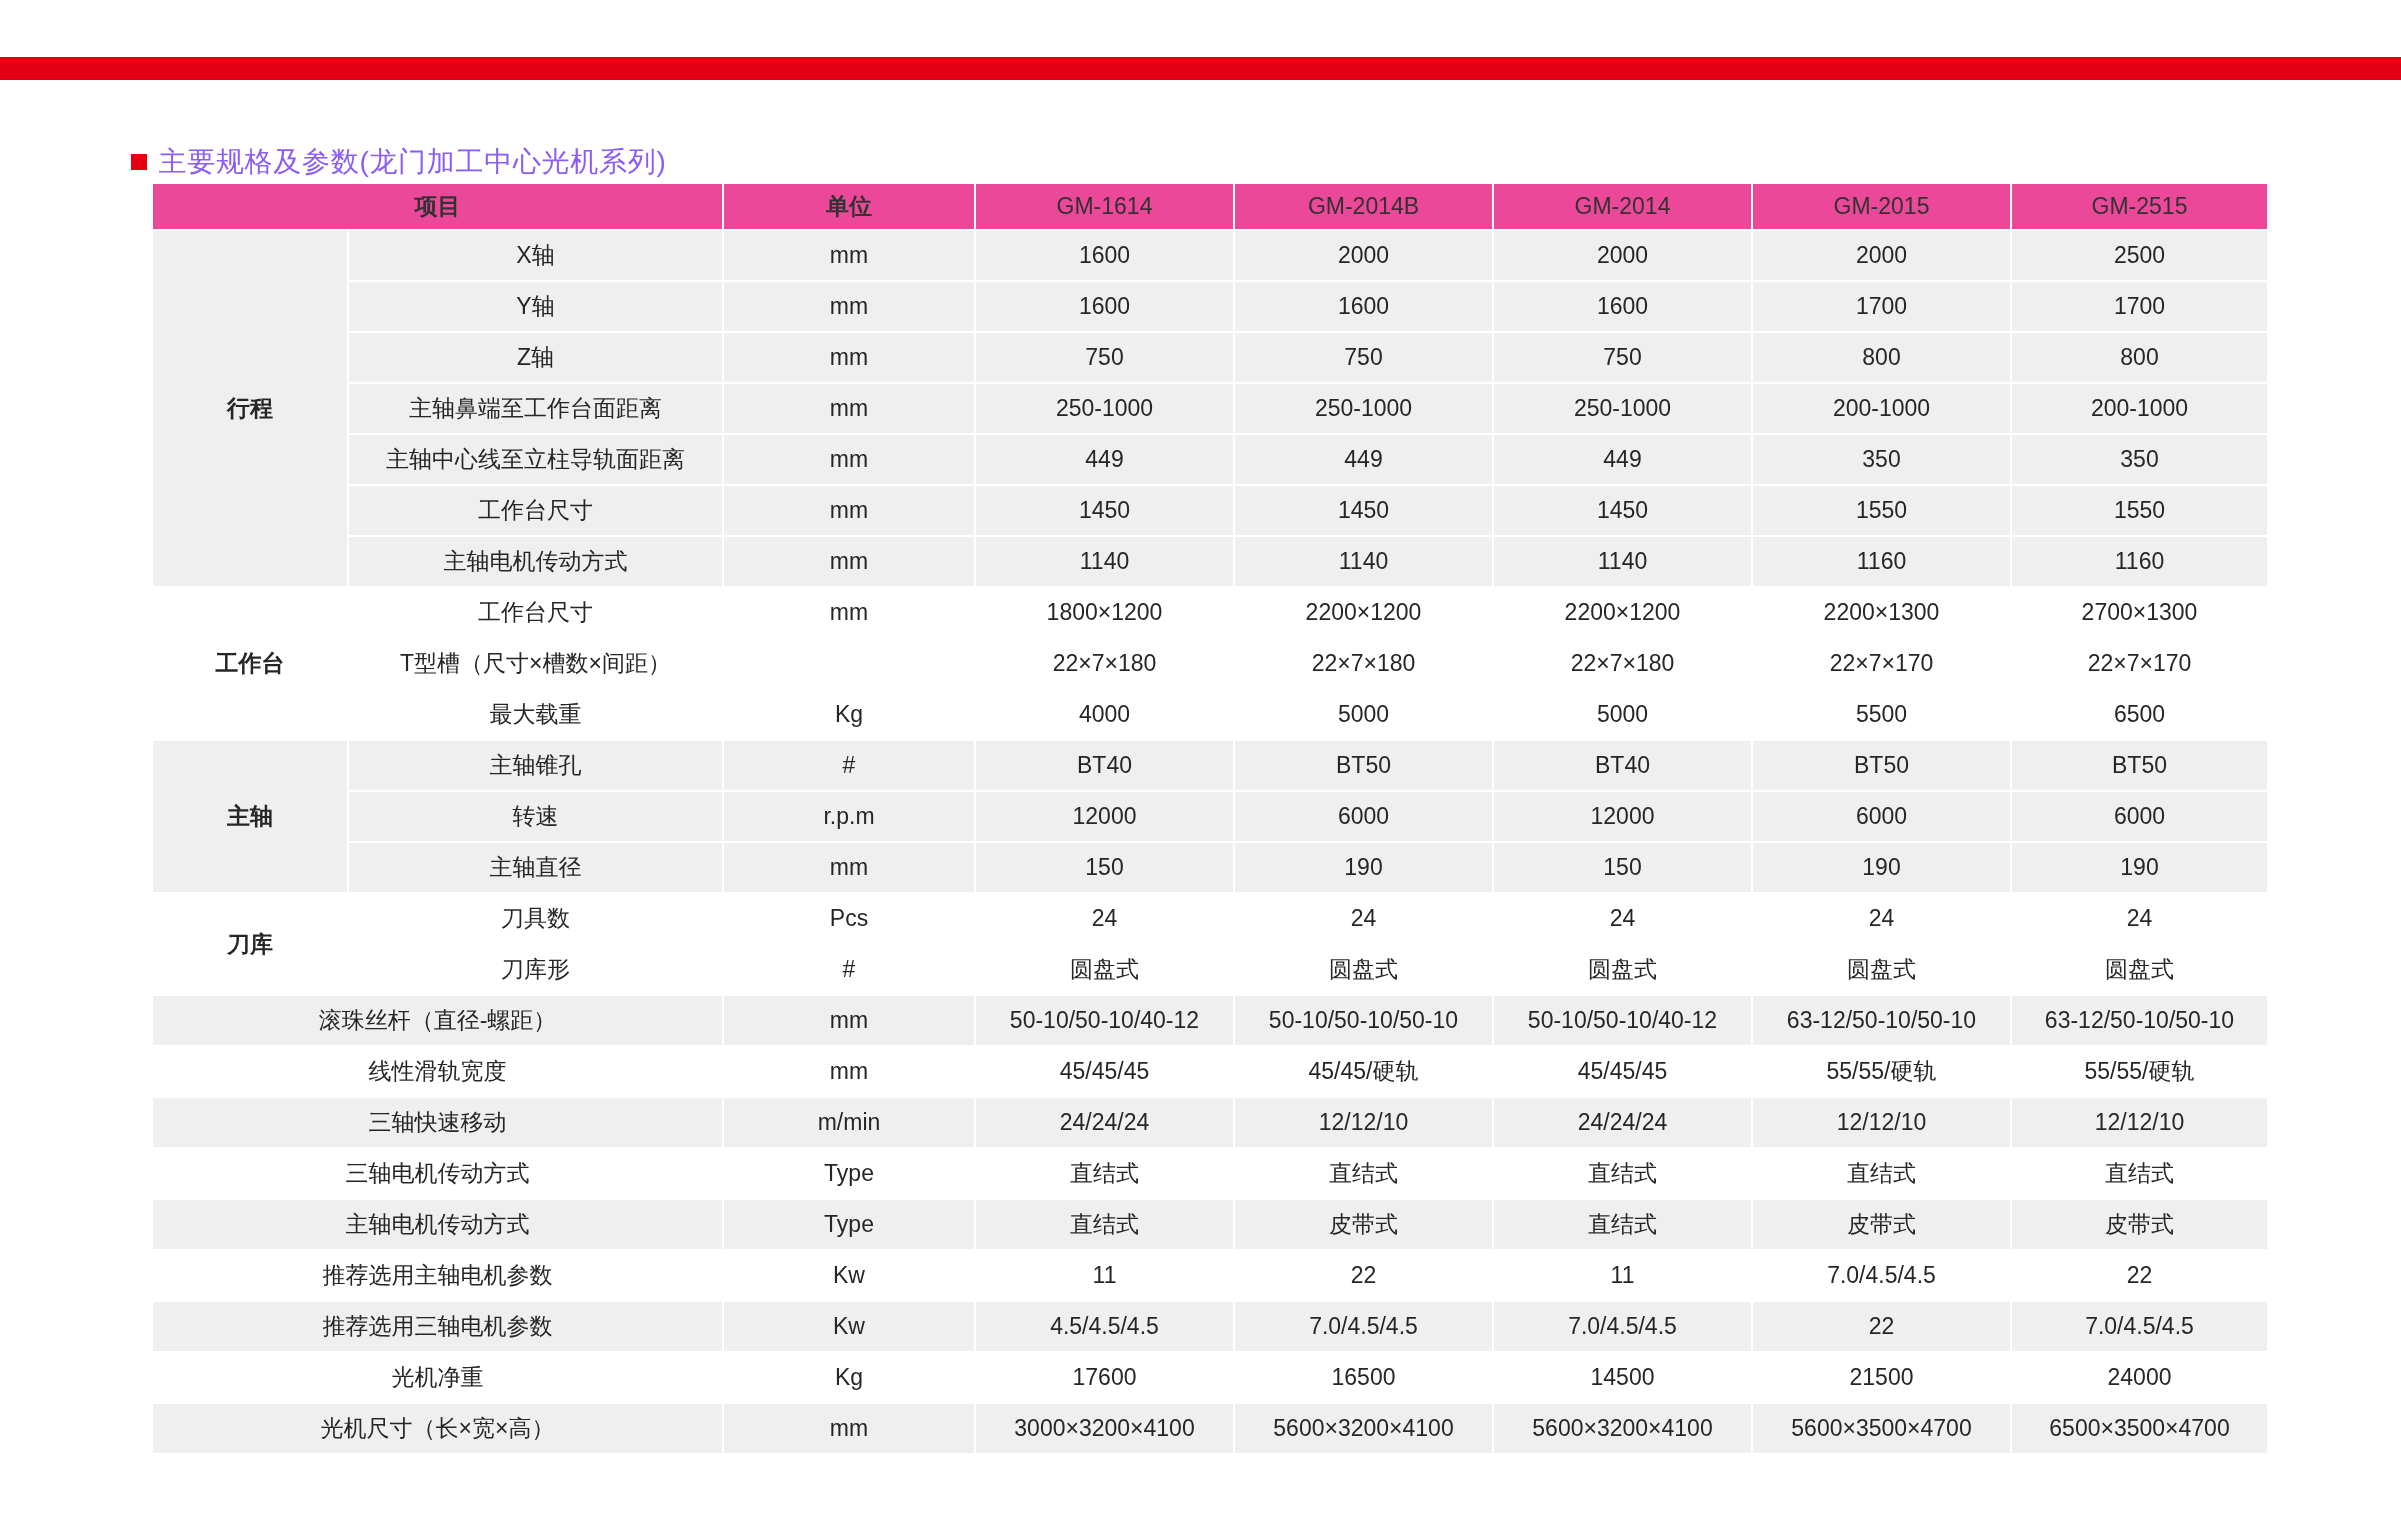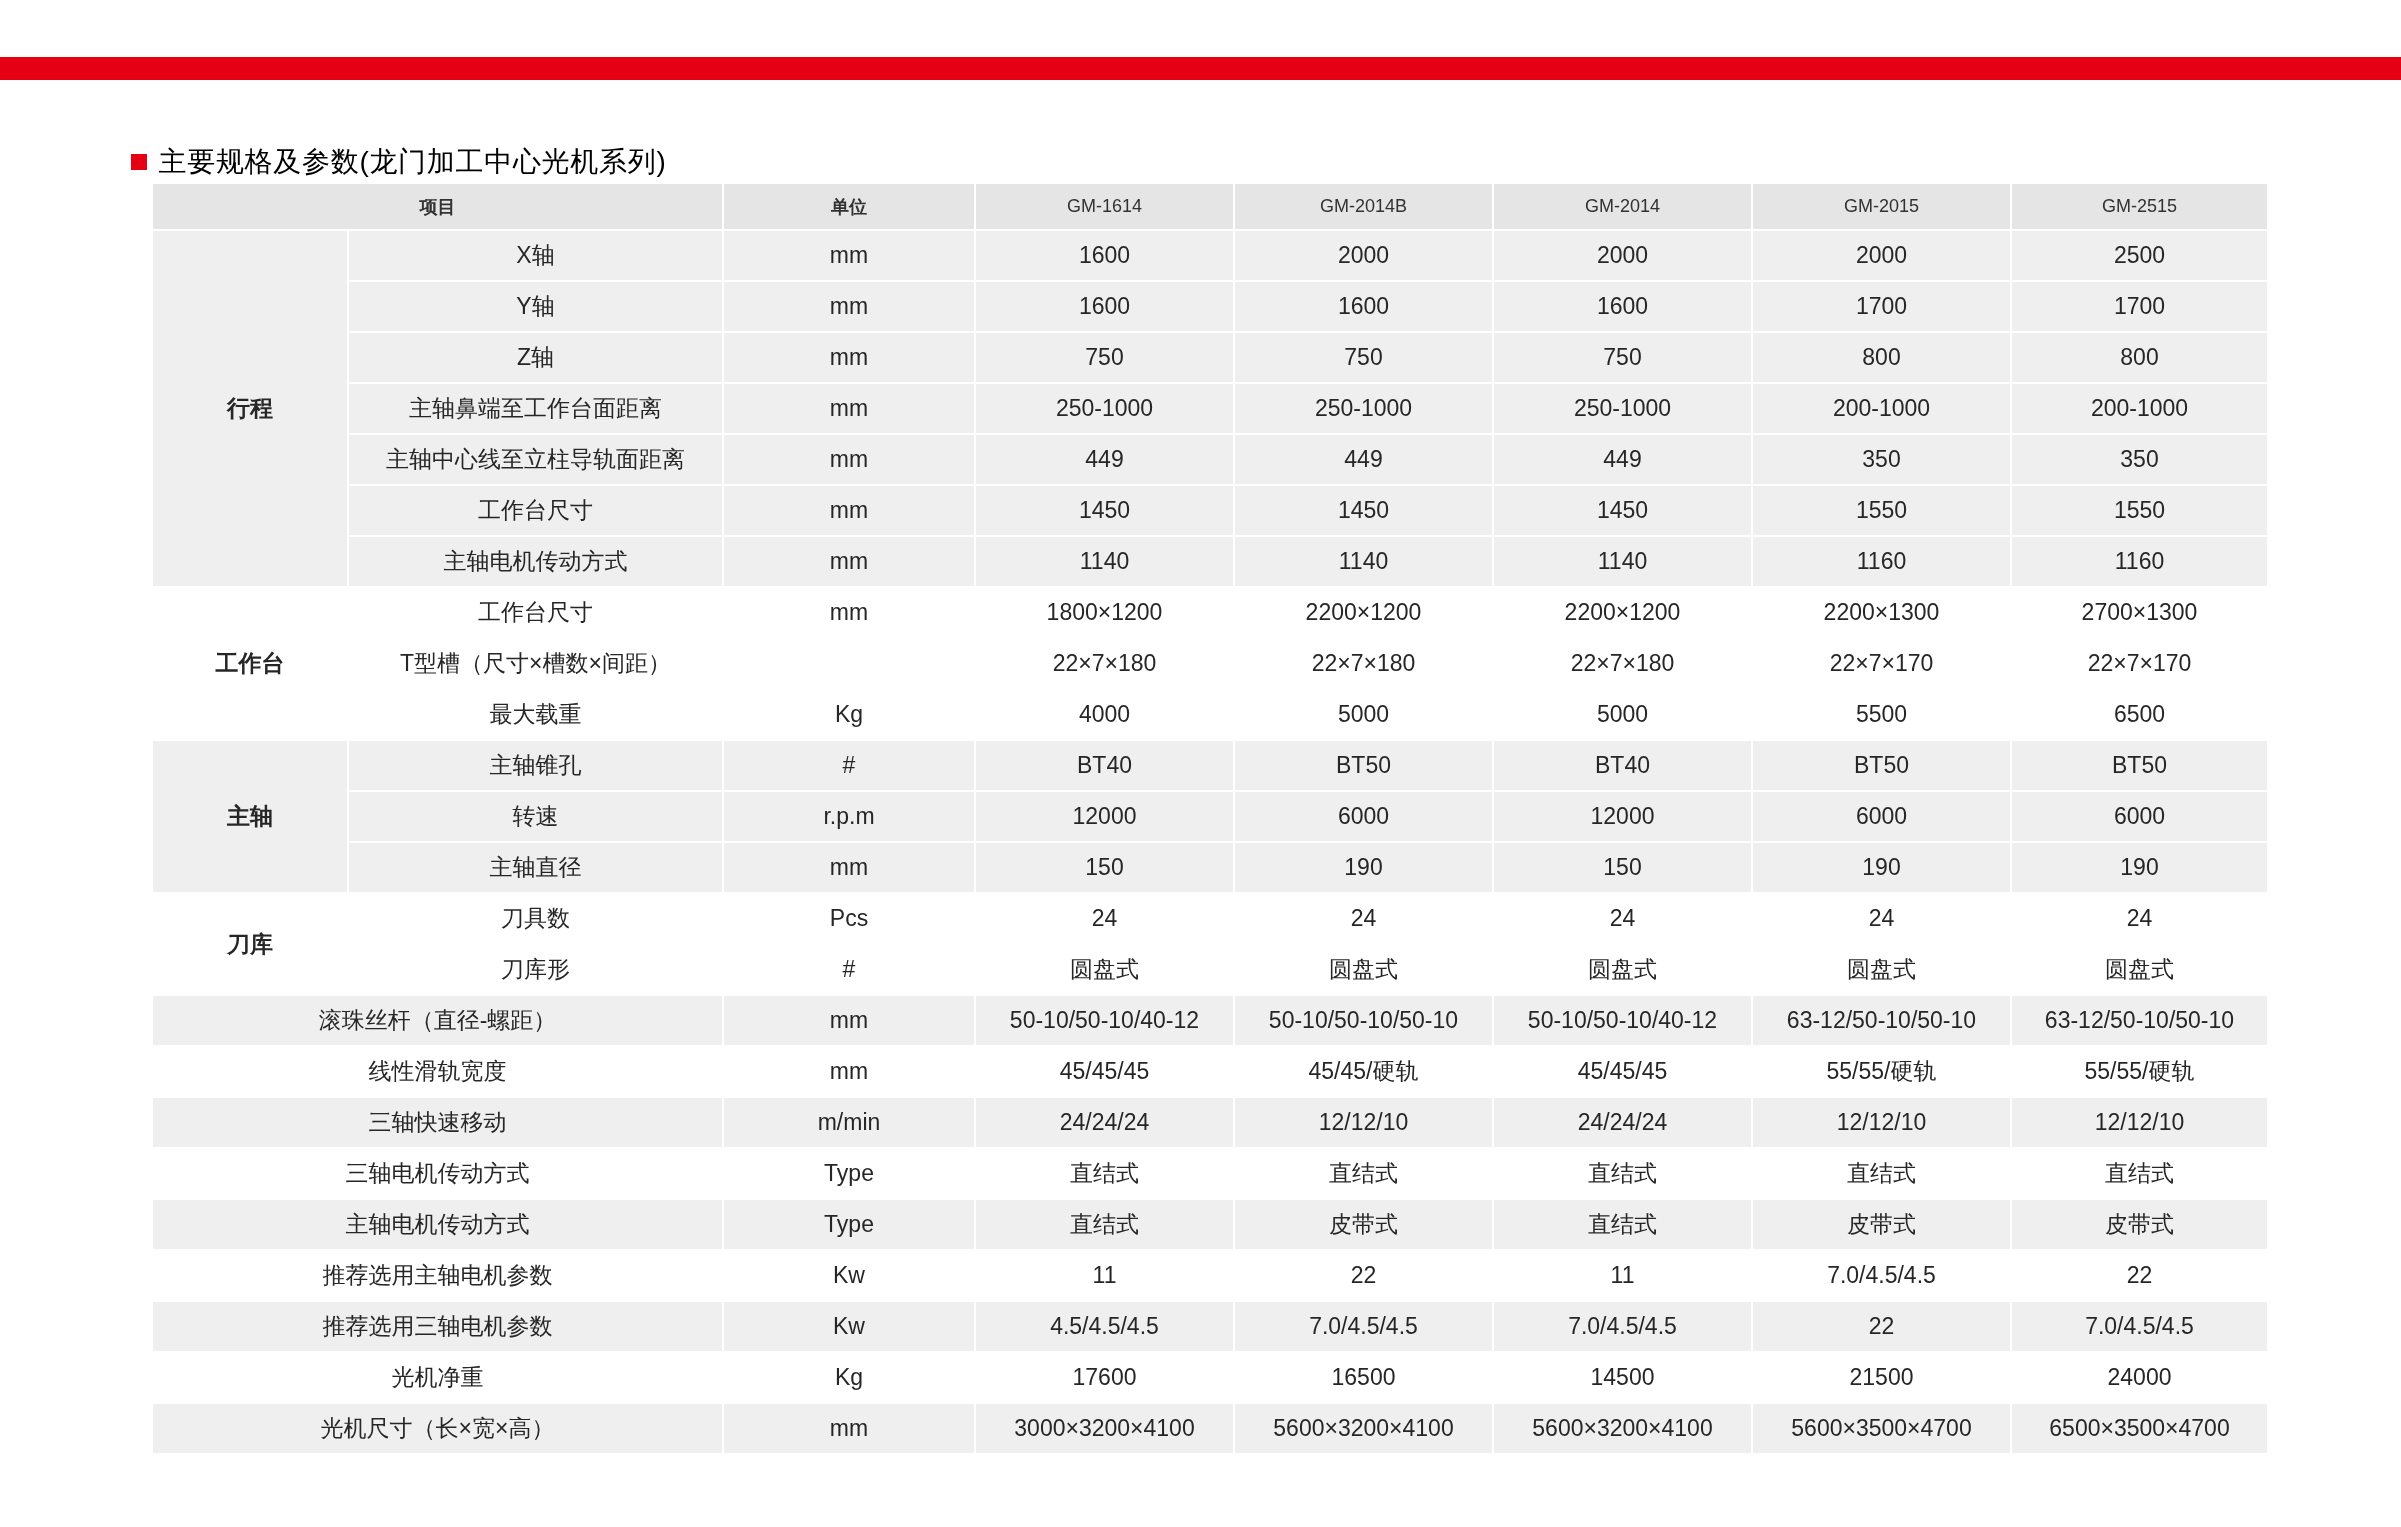--- a/index.html
+++ b/index.html
@@ -20,42 +20,42 @@
     display: flex; align-items: center;
   }
   .title-bullet {
     width: 16.2px; height: 16.2px;
     background: #e60014;
     margin-right: 11.3px;
     flex: 0 0 auto;
   }
   .title-text {
     font-size: 28px;
-    color: #000000;
+    color: #8b5cf6;
     letter-spacing: 0.7px;
     white-space: nowrap;
   }
   table.spec {
     position: absolute; left: 151px; top: 182px;
     width: 2114px;
     border-collapse: collapse;
     table-layout: fixed;
   }
   .spec th, .spec td {
     border: 2.1px solid #ffffff;
     text-align: center;
     vertical-align: middle;
     padding: 0;
     overflow: hidden;
     white-space: nowrap;
   }
   .spec thead th {
-    background: #e5e5e5;
+    background: #ec4899;
     height: 45px;
-    font-size: 18px;
+    font-size: 23px;
     font-weight: 400;
     color: #323232;
   }
   .spec thead th.hdr-bold { font-weight: 700; }
   .spec tbody td {
     height: 49px;
     font-size: 23px;
     color: #262626;
     background: transparent;
   }

